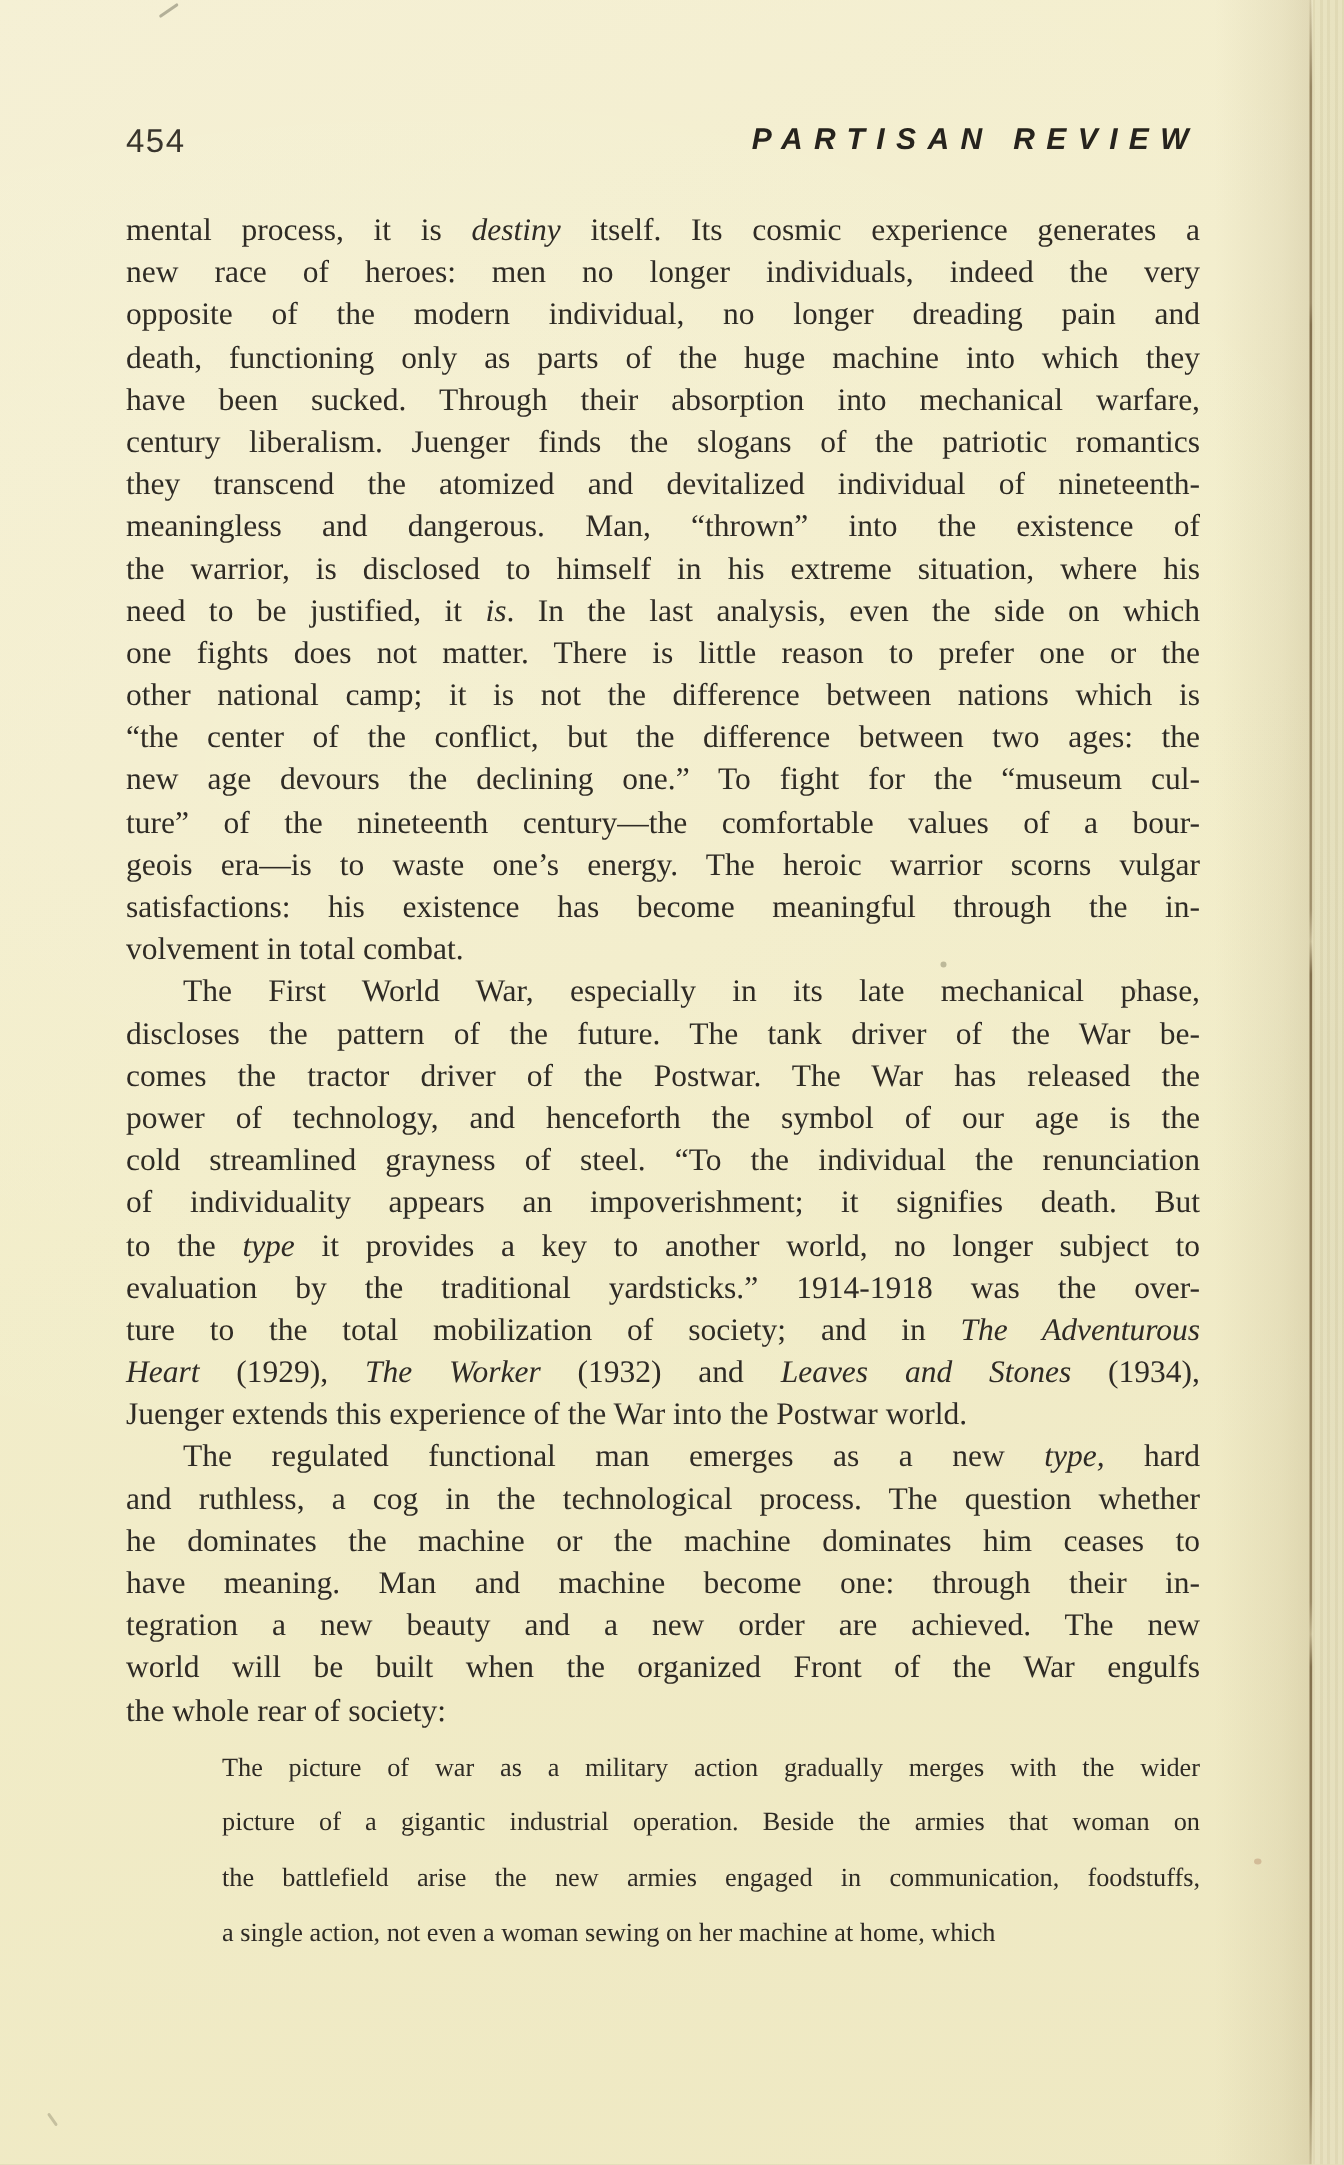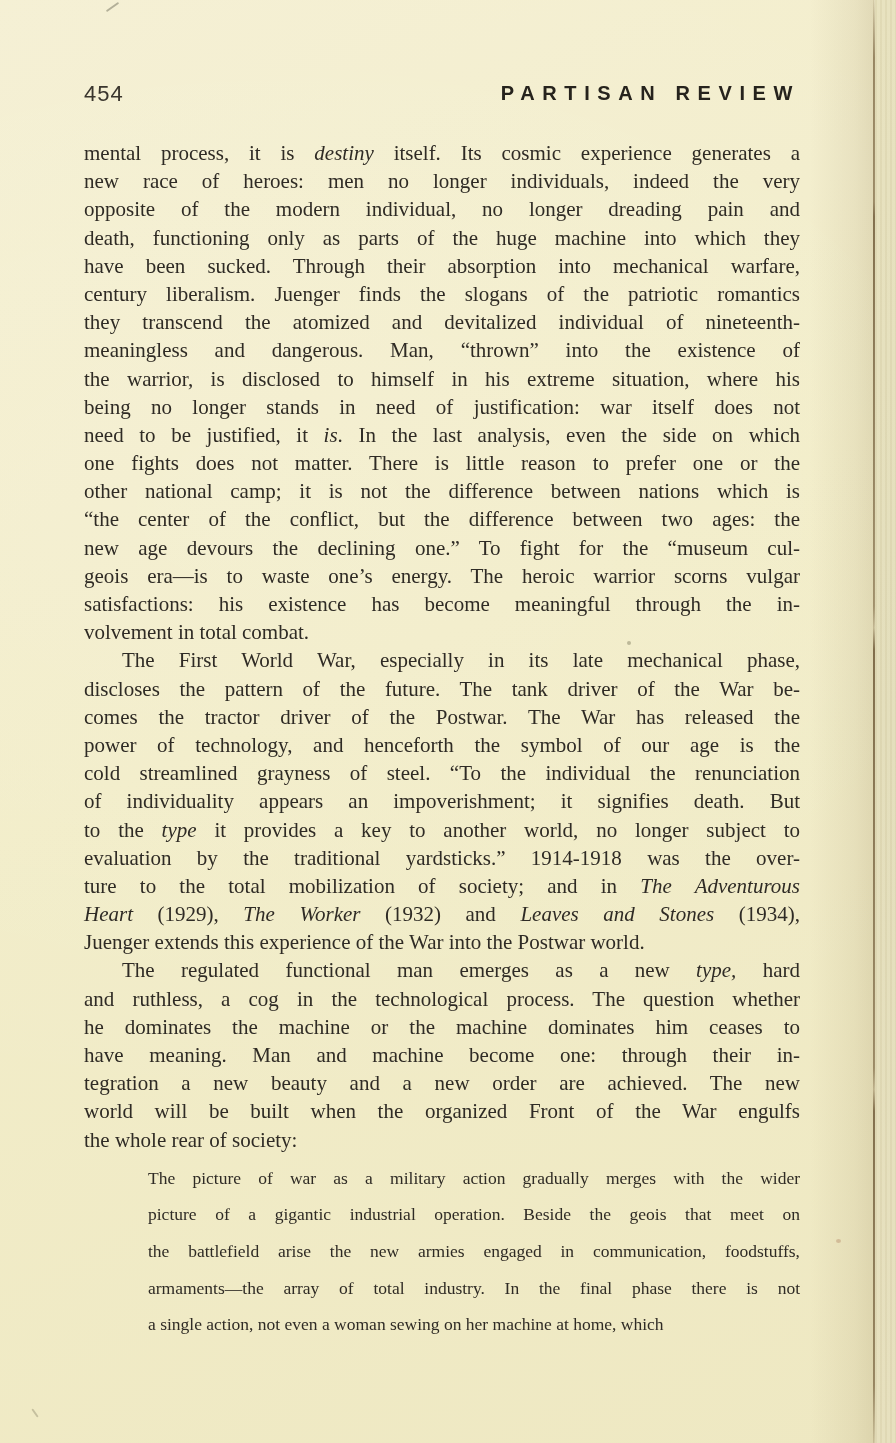--- a/index.html
+++ b/index.html
@@ -66,20 +66,21 @@
     color:#211e19;
   }
   .folio{
     position:absolute;left:0;top:0;
     font-size:22px;font-weight:400;letter-spacing:1px;color:#39352d;
   }
   .journal{
     position:absolute;right:0;top:1px;
     font-size:20px;font-weight:700;letter-spacing:0.38em;
     color:#26231d;
+    font-style:italic;
   }
 
   
   .text-block{
     position:absolute;left:84px;top:139px;width:716px;
     color:var(--ink);
     font-size:21px;
     font-family:Liberation Serif, serif;
   }
   .para{width:100%;}
@@ -112,26 +113,26 @@
       <div class="para body">
         <div class="tline"><span>mental process, it is </span><i>destiny</i><span> itself. Its cosmic experience generates a</span></div>
         <div class="tline"><span>new race of heroes: men no longer individuals, indeed the very</span></div>
         <div class="tline"><span>opposite of the modern individual, no longer dreading pain and</span></div>
         <div class="tline"><span>death, functioning only as parts of the huge machine into which they</span></div>
         <div class="tline"><span>have been sucked. Through their absorption into mechanical warfare,</span></div>
         <div class="tline"><span>century liberalism. Juenger finds the slogans of the patriotic romantics</span></div>
         <div class="tline"><span>they transcend the atomized and devitalized individual of nineteenth-</span></div>
         <div class="tline"><span>meaningless and dangerous. Man, “thrown” into the existence of</span></div>
         <div class="tline"><span>the warrior, is disclosed to himself in his extreme situation, where his</span></div>
-        <div class="tline"><span>being no longer stands in need of justification: war itself does not</span></div>
         <div class="tline"><span>need to be justified, it </span><i>is</i><span>. In the last analysis, even the side on which</span></div>
         <div class="tline"><span>one fights does not matter. There is little reason to prefer one or the</span></div>
         <div class="tline"><span>other national camp; it is not the difference between nations which is</span></div>
         <div class="tline"><span>“the center of the conflict, but the difference between two ages: the</span></div>
         <div class="tline"><span>new age devours the declining one.” To fight for the “museum cul-</span></div>
+        <div class="tline"><span>ture” of the nineteenth century—the comfortable values of a bour-</span></div>
         <div class="tline"><span>geois era—is to waste one’s energy. The heroic warrior scorns vulgar</span></div>
         <div class="tline"><span>satisfactions: his existence has become meaningful through the in-</span></div>
         <div class="tline last"><span>volvement in total combat.</span></div>
       </div>
       <div class="para body indent">
         <div class="tline"><span>The First World War, especially in its late mechanical phase,</span></div>
         <div class="tline"><span>discloses the pattern of the future. The tank driver of the War be-</span></div>
         <div class="tline"><span>comes the tractor driver of the Postwar. The War has released the</span></div>
         <div class="tline"><span>power of technology, and henceforth the symbol of our age is the</span></div>
         <div class="tline"><span>cold streamlined grayness of steel. “To the individual the renunciation</span></div>
@@ -146,23 +147,22 @@
         <div class="tline"><span>The regulated functional man emerges as a new </span><i>type,</i><span> hard</span></div>
         <div class="tline"><span>and ruthless, a cog in the technological process. The question whether</span></div>
         <div class="tline"><span>he dominates the machine or the machine dominates him ceases to</span></div>
         <div class="tline"><span>have meaning. Man and machine become one: through their in-</span></div>
         <div class="tline"><span>tegration a new beauty and a new order are achieved. The new</span></div>
         <div class="tline"><span>world will be built when the organized Front of the War engulfs</span></div>
         <div class="tline last"><span>the whole rear of society:</span></div>
       </div>
       <div class="para quote">
         <div class="tline"><span>The picture of war as a military action gradually merges with the wider</span></div>
-        <div class="tline"><span>picture of a gigantic industrial operation. Beside the geois that meet on</span></div>
+        <div class="tline"><span>picture of a gigantic industrial operation. Beside the armies that woman on</span></div>
         <div class="tline"><span>the battlefield arise the new armies engaged in communication, foodstuffs,</span></div>
-        <div class="tline"><span>armaments—the array of total industry. In the final phase there is not</span></div>
         <div class="tline last"><span>a single action, not even a woman sewing on her machine at home, which</span></div>
       </div>
     </div>
 
   <div class="edge-shadow"></div>
   <div class="edge-line"></div>
   <div class="edge-outer"></div>
 
   <div class="mark m1"></div>
   <div class="mark m2"></div>

